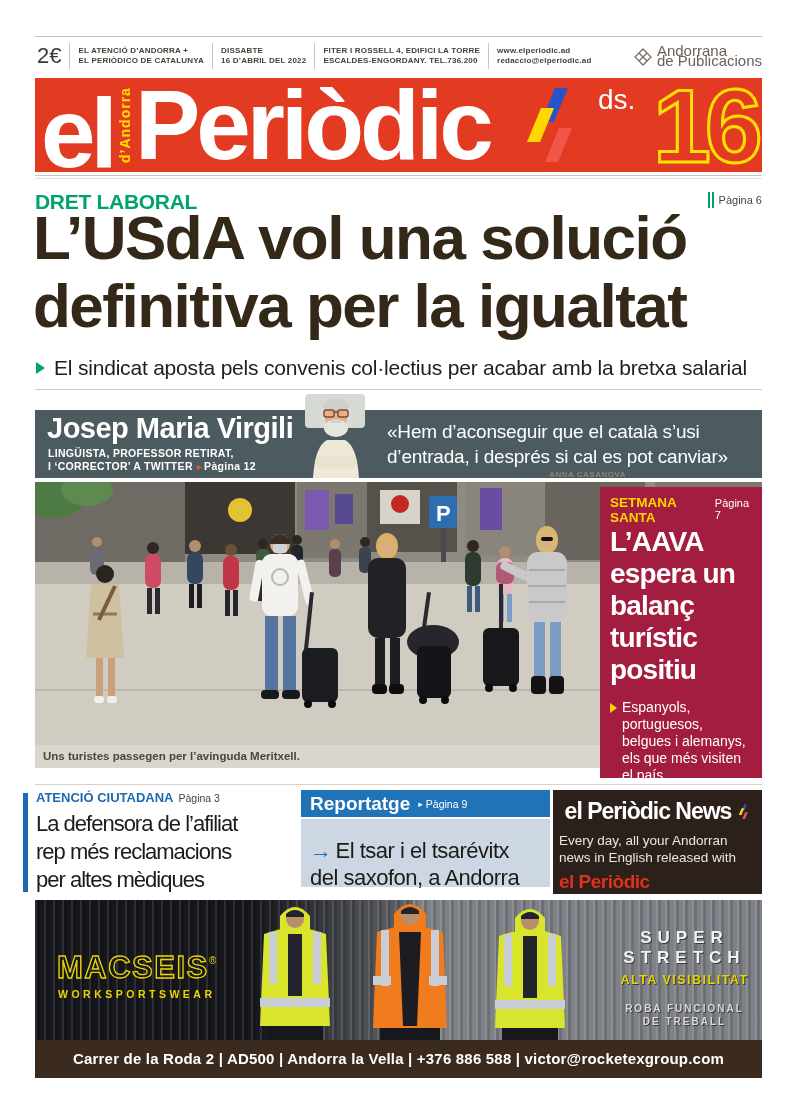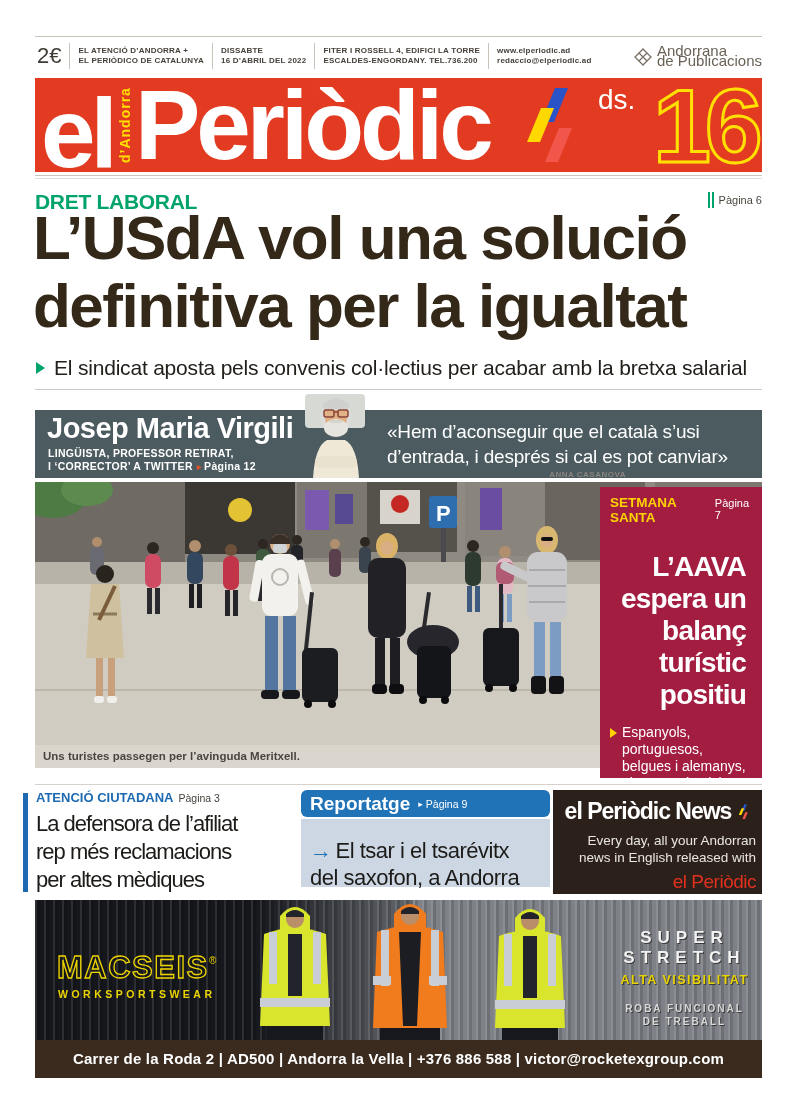--- a/index.html
+++ b/index.html
@@ -66,53 +66,53 @@
            background:#c9c4ba; }
   .caption { position:absolute; left:35px; top:745px; width:616px; height:23px; background:#dad6cd;
              font-size:11.5px; font-weight:bold; color:#4a463f; line-height:23px; padding-left:8px; }
 
   
   .setmana { position:absolute; left:600px; top:487px; width:162px; height:291px;
              background:#a31d41; color:#fff; padding:8px 10px; overflow:hidden; }
   .s-kickrow { display:flex; align-items:baseline; gap:6px; }
   .s-kicker { font-size:13.5px; font-weight:bold; color:#ffd400; }
   .s-page { font-size:11px; color:#fff; }
-  .s-headline { margin-top:26px; width:136px; font-size:28px; font-weight:bold;
-                line-height:32px; letter-spacing:-.8px;text-align:right; }
+  .s-headline { margin-top:1px; width:136px; font-size:28px; font-weight:bold;
+                line-height:32px; letter-spacing:-.8px; }
   .s-sub { margin-top:13px; display:flex; gap:5px; font-size:14px; line-height:17px; }
   .tri-yellow { flex:none; margin-top:4px; width:0; height:0; border-left:7px solid #ffd400;
                 border-top:5px solid transparent; border-bottom:5px solid transparent; }
 
   
   .story-left { position:absolute; left:23px; top:790px; width:260px; height:104px; }
   .sl-bar { position:absolute; left:0; top:3px; width:5px; height:99px; background:#1d6ab2; }
   .sl-content { margin-left:13px; }
   .sl-kickrow { display:flex; align-items:baseline; gap:5px; }
   .sl-kicker { font-size:13px; font-weight:bold; color:#1d6ab2; }
   .sl-page { font-size:10.5px; color:#46413b; }
   .sl-headline { margin-top:5px; font-size:22px; color:#1d1b18; line-height:28px;
                  letter-spacing:-1px; white-space:nowrap; }
 
   .story-mid { position:absolute; left:301px; top:790px; width:249px; height:104px; }
   .sm-header { height:27px; background:#2173b8; color:#fff; display:flex; align-items:center;
-               padding:0 9px; gap:8px;border-radius:6px; }
+               padding:0 9px; gap:8px; }
   .sm-title { font-size:19px; font-weight:bold; }
   .sm-pageref { display:flex; align-items:center; gap:3px; font-size:10.5px; }
   .sm-tri { font-size:9px; }
   .sm-body { height:68px; background:#ccd7e3; margin-top:2px; padding:18px 9px;
              font-size:22px; color:#1d1b18; line-height:27px; letter-spacing:-.5px; white-space:nowrap; }
   .sm-arrow { color:#2173b8; margin-right:4px; }
 
   .news { position:absolute; left:553px; top:790px; width:209px; height:104px; background:#2b211a;
-          padding:8px 6px; text-align:right; }
+          padding:8px 6px; text-align:left; }
   .n-titlerow { display:flex; justify-content:center; align-items:center; gap:5px; }
   .n-title { font-size:23px; font-weight:bold; color:#fff; letter-spacing:-1px; }
   .n-line { font-size:13.5px; color:#eae6e1; line-height:17px; white-space:nowrap; }
   .n-line1 { margin-top:7px; }
-  .n-brand { margin-top:5px; font-size:19px; font-weight:normal; color:#e0301e; letter-spacing:-.5px; }
+  .n-brand { margin-top:5px; font-size:19px; font-weight:bold; color:#e0301e; letter-spacing:-.5px; }
 
   
   .ad { position:absolute; left:35px; top:900px; width:727px; height:140px; background:#15171c; overflow:hidden; }
   .ad-right-bg { position:absolute; right:0; top:0; width:48%; height:100%; background:#7e8187; }
   .ad-mid-bg { position:absolute; left:30%; top:0; width:25%; height:100%;
                background:linear-gradient(90deg, rgba(126,129,135,0) 0%, rgba(126,129,135,.85) 100%); }
   .ad-stripes { position:absolute; inset:0;
                 background:repeating-linear-gradient(90deg, rgba(255,255,255,.10) 0 2px,
                 rgba(0,0,0,.14) 2px 5px, rgba(255,255,255,0) 5px 9px); }
   .ad-logo { position:absolute; left:22px; top:52px; }

